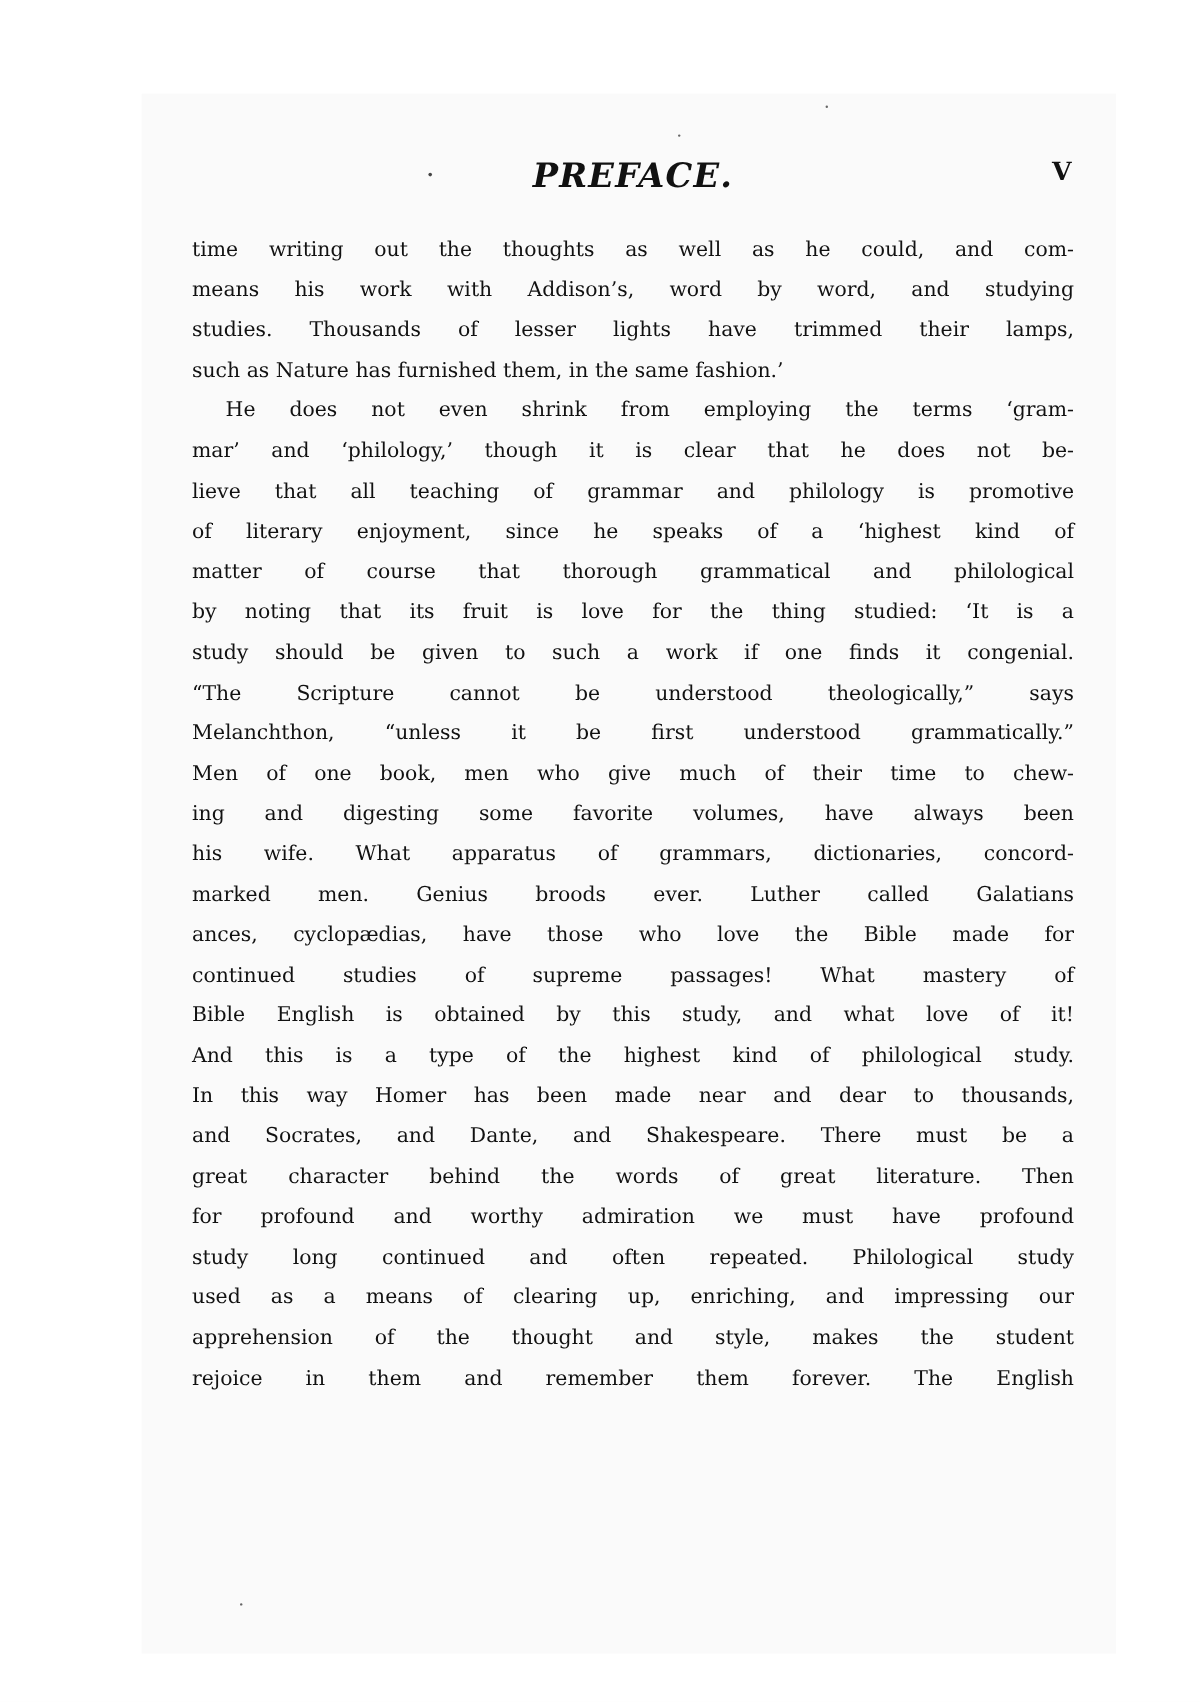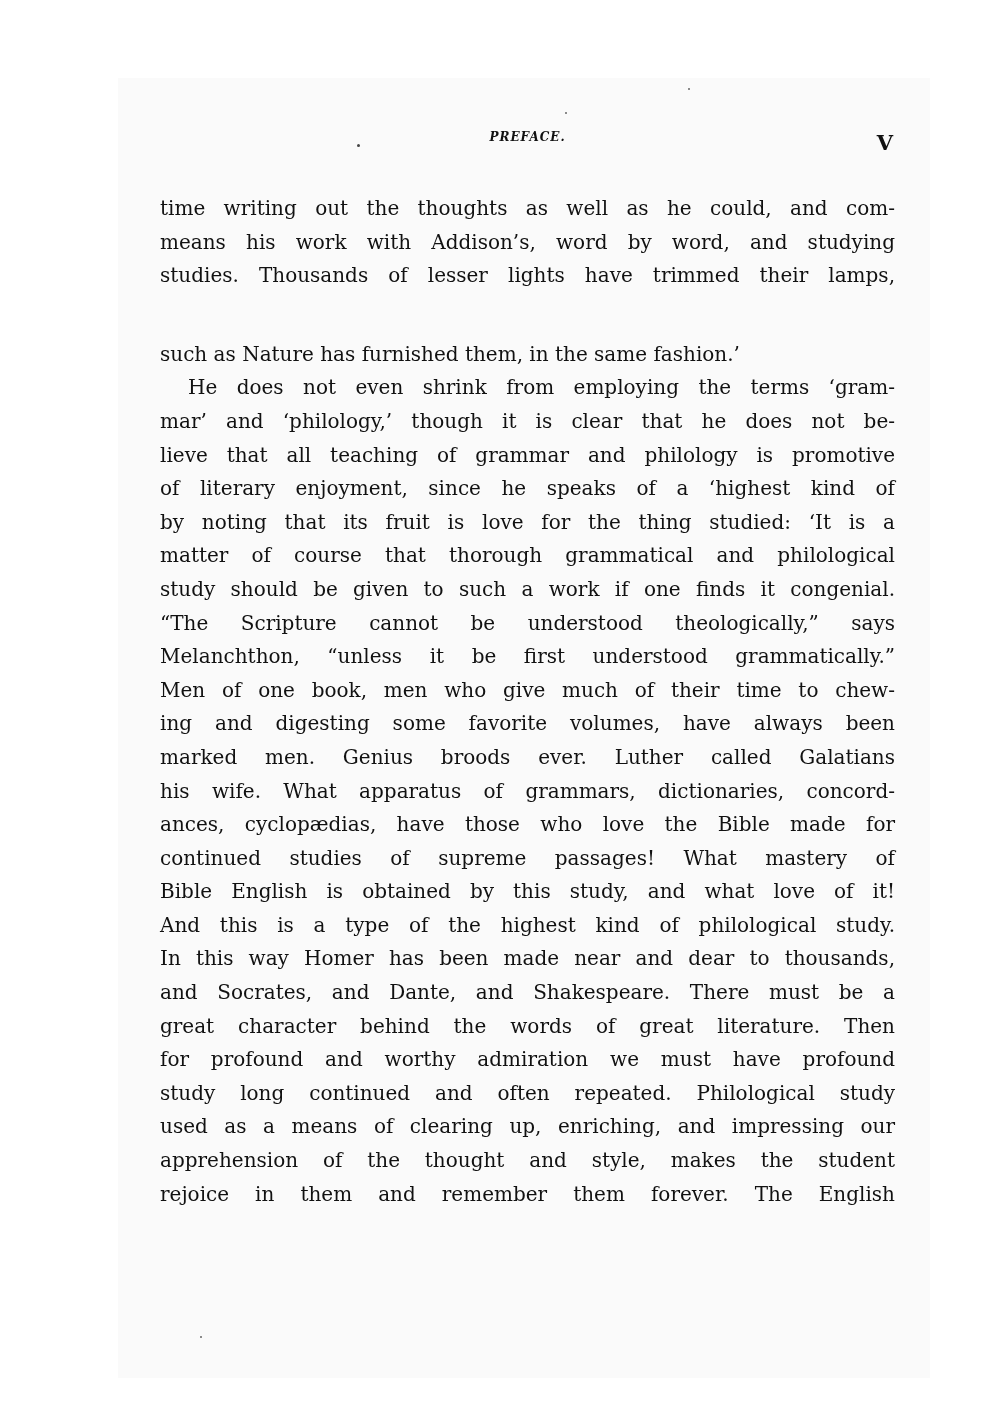--- a/index.html
+++ b/index.html
@@ -30,21 +30,21 @@
       width: 735px;
       height: 30px;
     }
     .running-title {
       position: absolute;
       left: 0;
       right: 0;
       text-align: center;
       font-style: italic;
       font-weight: bold;
-      font-size: 12px;
+      font-size: 28px;
       letter-spacing: 1px;
     }
     .page-number {
       position: absolute;
       right: 2px;
       top: 0;
       font-weight: bold;
       font-size: 21px;
     }
     .head-dot {
@@ -59,28 +59,27 @@
     .body-text {
       position: absolute;
       left: 160px;
       top: 192px;
       width: 735px;
     }
     .line {
       display: block;
       height: 33.6px;
       line-height: 33.6px;
-      font-size: 20px;
+      font-size: 17px;
       white-space: nowrap;
       text-align: justify;
       text-align-last: justify;
     }
     .line.last {
       text-align-last: left;
-      margin-top: 45px;
     }
     .line.indent {
       padding-left: 28px;
     }
     .stray-dot {
       position: absolute;
       width: 2px;
       height: 2px;
       background: #666;
       border-radius: 50%;
@@ -104,29 +103,29 @@
     <span class="line">means his work with Addison’s, word by word, and studying</span>
     <span class="line">studies.  Thousands of lesser lights have trimmed their lamps,</span>
     <span class="line last">such as Nature has furnished them, in the same fashion.’</span>
   </div>
 
   <div>
     <span class="line indent">He does not even shrink from employing the terms ‘gram-</span>
     <span class="line">mar’ and ‘philology,’ though it is clear that he does not be-</span>
     <span class="line">lieve that all teaching of grammar and philology is promotive</span>
     <span class="line">of literary enjoyment, since he speaks of a ‘highest kind of</span>
+    <span class="line">matter of course that thorough grammatical and philological</span>
     <span class="line">by noting that its fruit is love for the thing studied: ‘It is a</span>
-    <span class="line">matter of course that thorough grammatical and philological</span>
     <span class="line">study should be given to such a work if one finds it congenial.</span>
     <span class="line">“The Scripture cannot be understood theologically,” says</span>
     <span class="line">Melanchthon, “unless it be first understood grammatically.”</span>
     <span class="line">Men of one book, men who give much of their time to chew-</span>
     <span class="line">ing and digesting some favorite volumes, have always been</span>
+    <span class="line">his wife.  What apparatus of grammars, dictionaries, concord-</span>
     <span class="line">marked men.  Genius broods ever.  Luther called Galatians</span>
-    <span class="line">his wife.  What apparatus of grammars, dictionaries, concord-</span>
     <span class="line">ances, cyclopædias, have those who love the Bible made for</span>
     <span class="line">continued studies of supreme passages!  What mastery of</span>
     <span class="line">Bible English is obtained by this study, and what love of it!</span>
     <span class="line">And this is a type of the highest kind of philological study.</span>
     <span class="line">In this way Homer has been made near and dear to thousands,</span>
     <span class="line">and Socrates, and Dante, and Shakespeare.  There must be a</span>
     <span class="line">great character behind the words of great literature.  Then</span>
     <span class="line">for profound and worthy admiration we must have profound</span>
     <span class="line">study long continued and often repeated.  Philological study</span>
     <span class="line">used as a means of clearing up, enriching, and impressing our</span>

